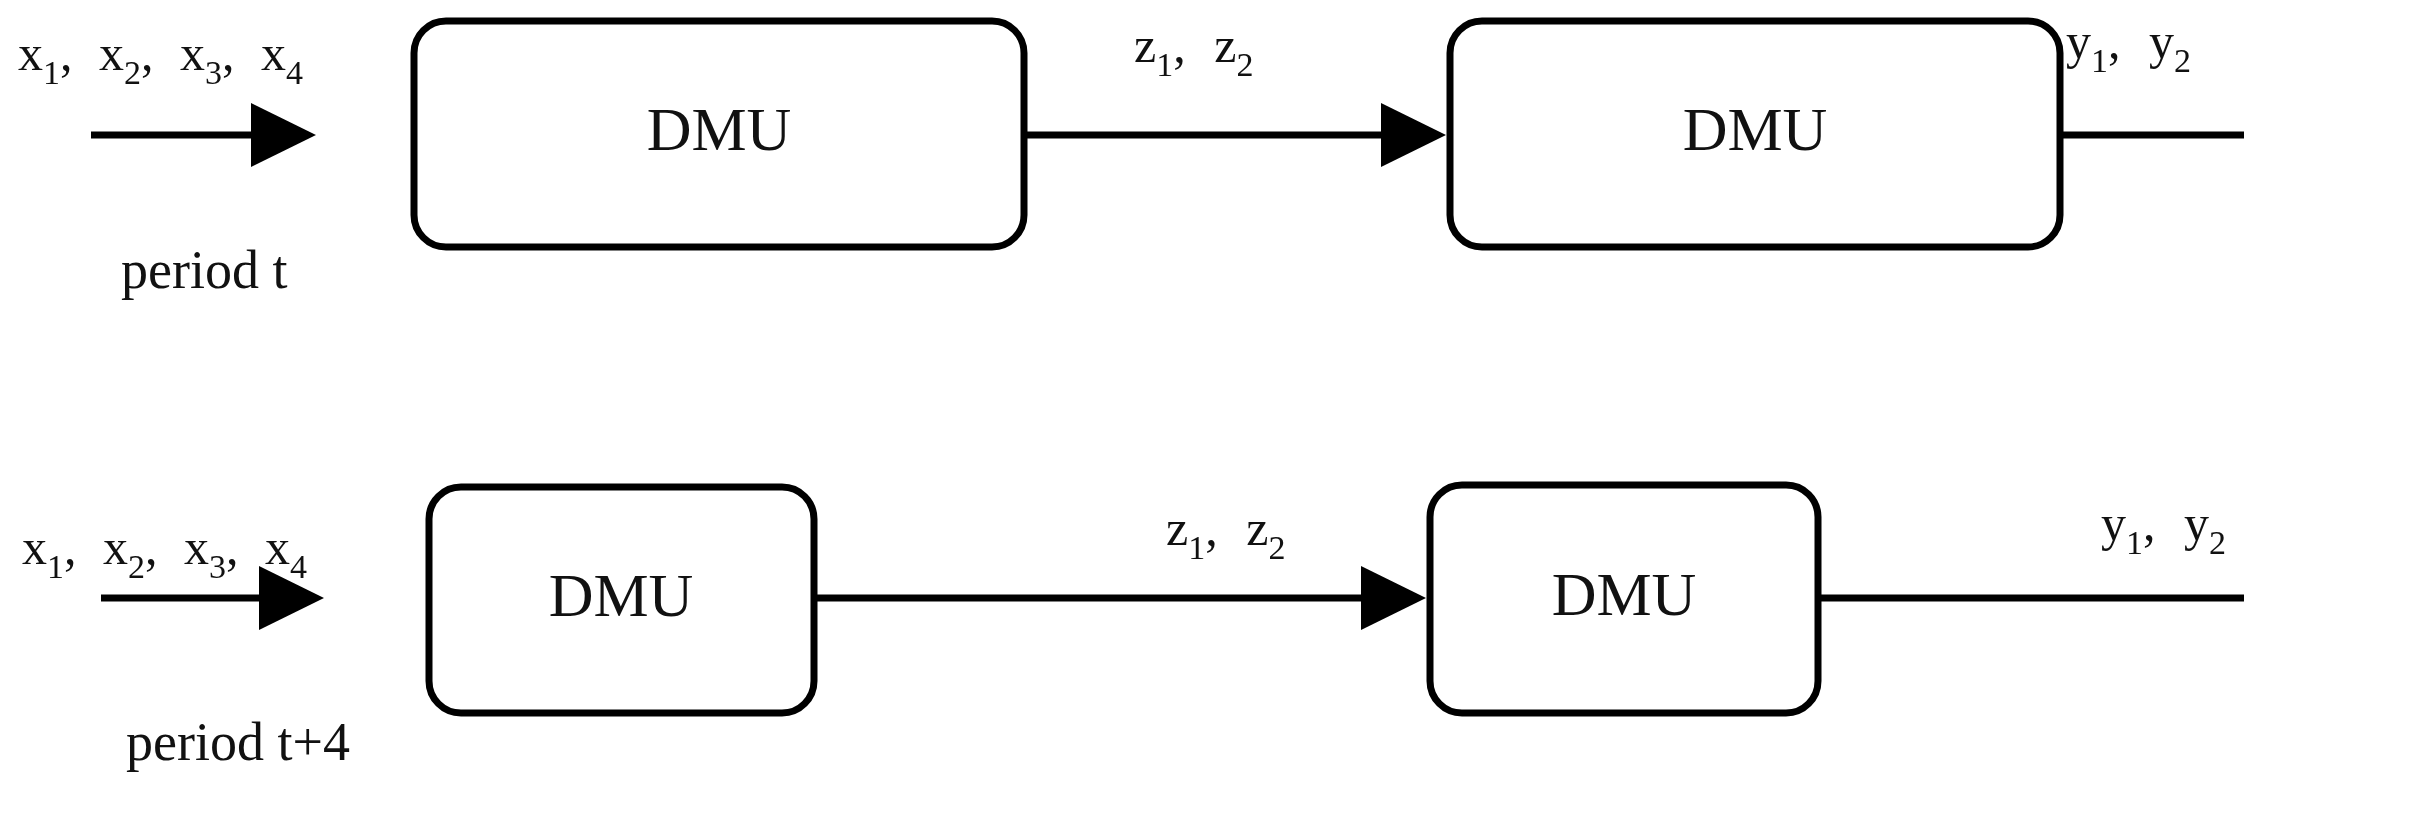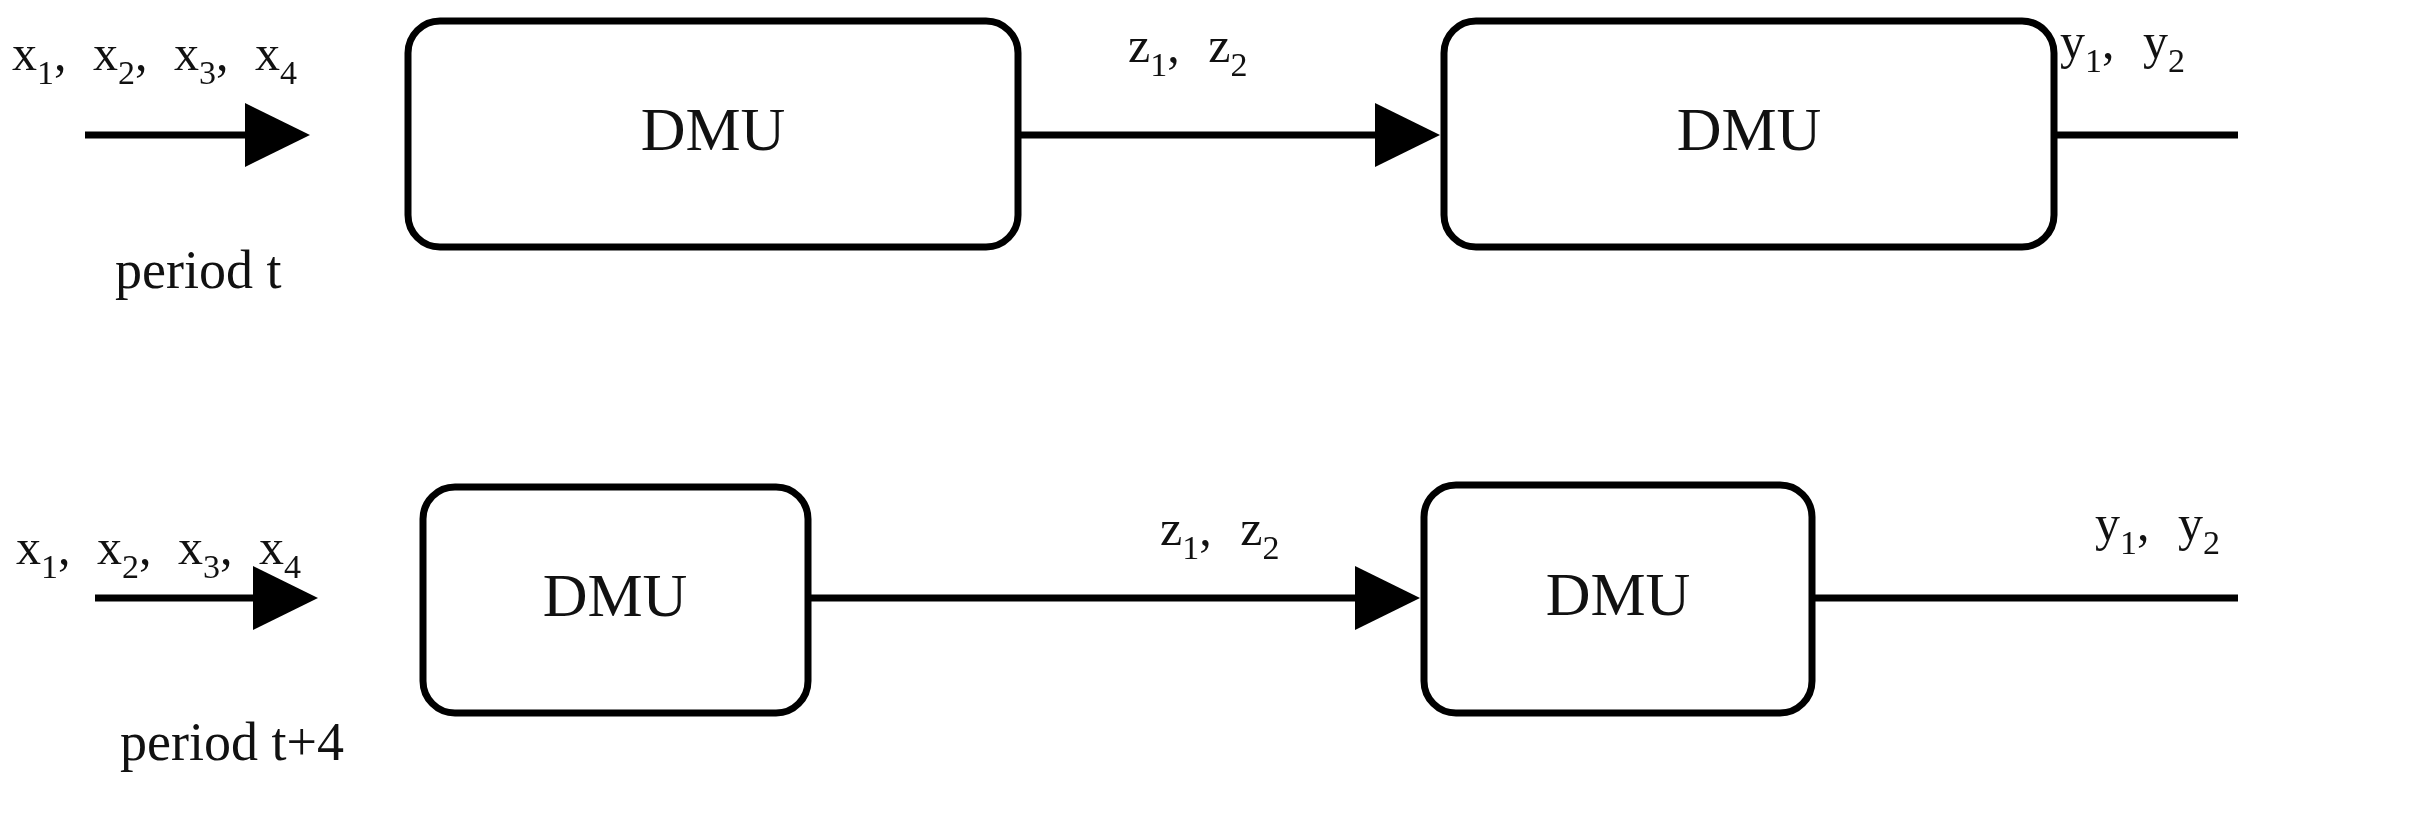--- a/index.html
+++ b/index.html
@@ -7,20 +7,21 @@
     padding: 0;
     background: #ffffff;
   }
   #diagram-root {
     position: relative;
     width: 2238px;
     height: 821px;
     background: #ffffff;
     overflow: hidden;
     font-family: "Liberation Serif", "DejaVu Serif", serif;
+    margin-left: 6px;
   }
   svg.diagram-canvas {
     display: block;
     width: 2433px;
     height: 821px;
   }
   .box-shape {
     fill: #ffffff;
     stroke: #000000;
     stroke-width: 7;

